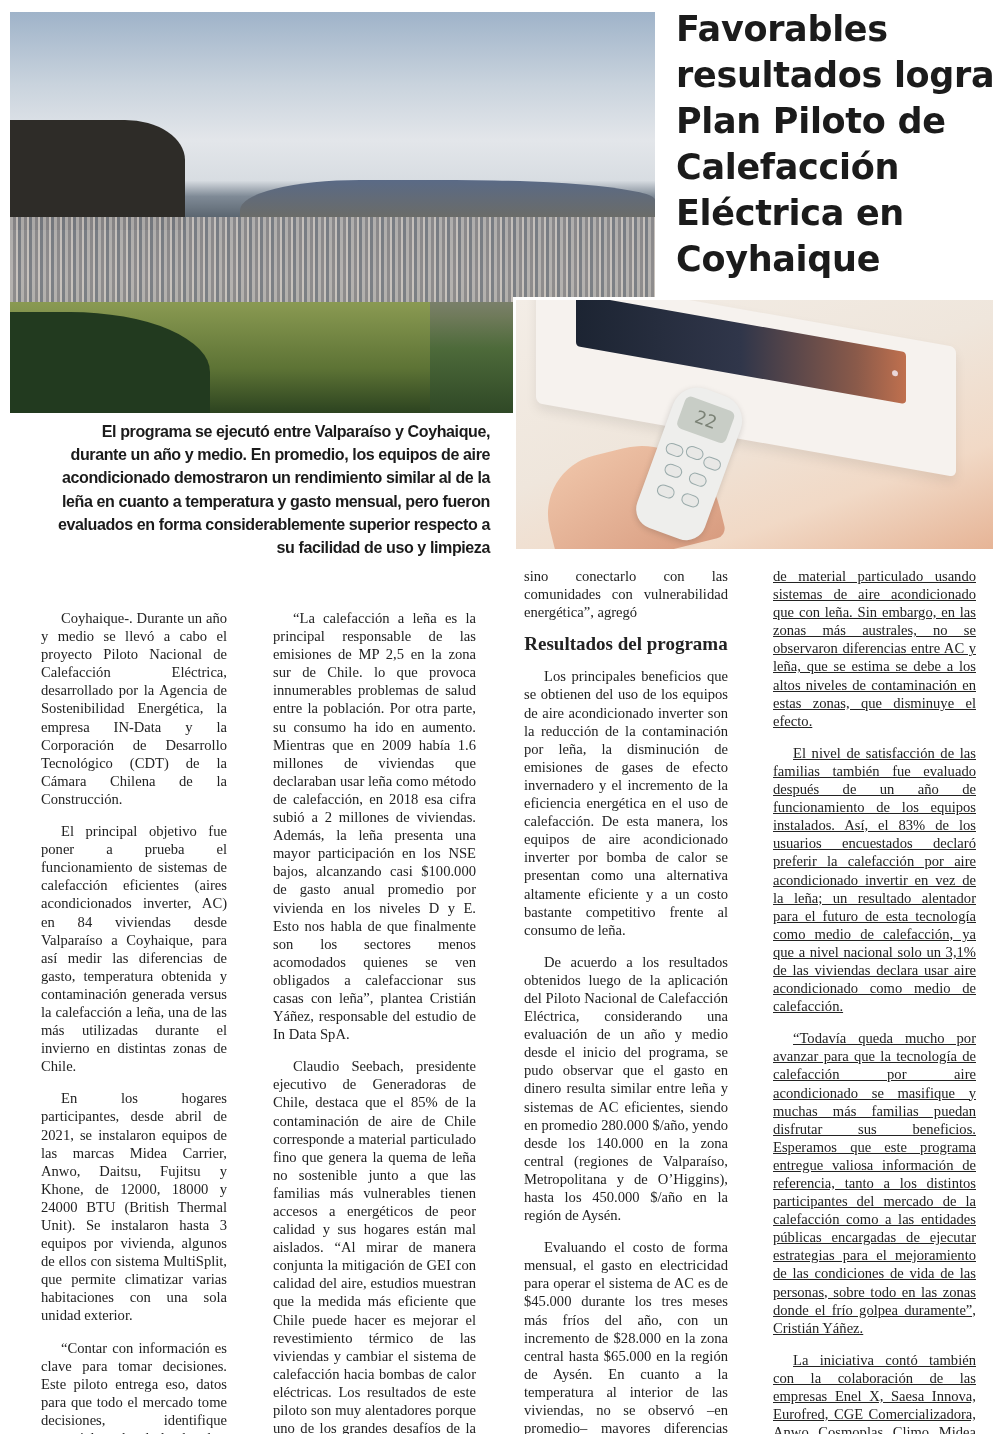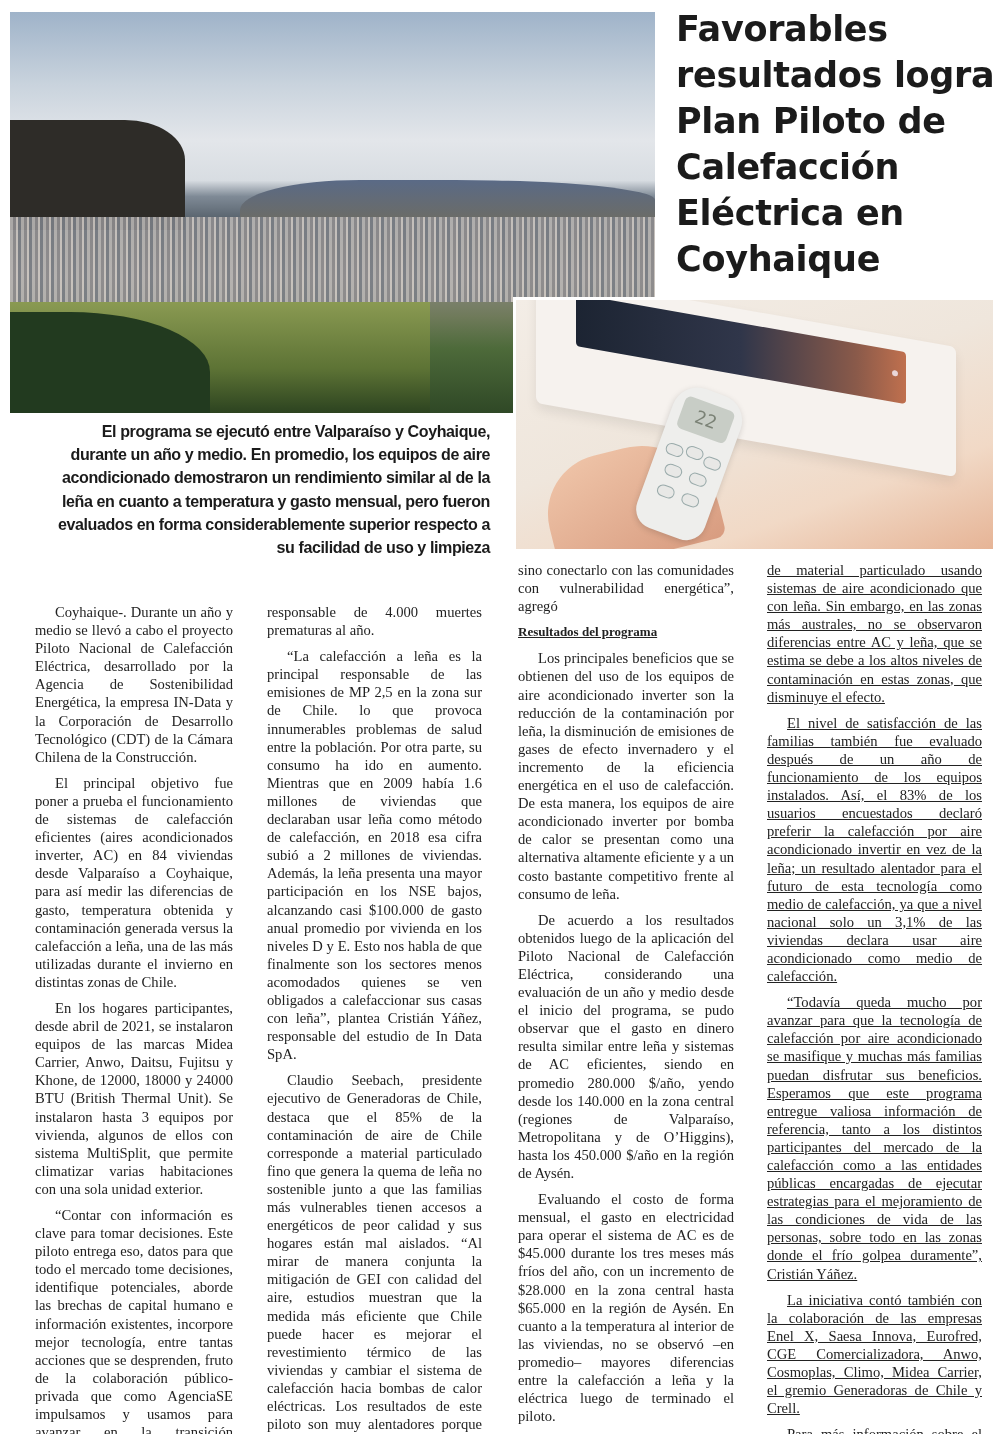--- a/index.html
+++ b/index.html
@@ -23,28 +23,28 @@
   #photo-ac .remote { position: absolute; left: 138px; top: 88px; width: 72px; height: 150px; background: #eeeeec; border-radius: 26px 26px 20px 20px; transform: rotate(20deg); box-shadow: 0 2px 6px rgba(0,0,0,.15); }
   #photo-ac .remote-screen { position: absolute; left: 10px; top: 12px; width: 52px; height: 34px; background: #c8cdc6; border-radius: 6px; font-family: "DejaVu Sans Mono", monospace; font-size: 18px; color: #7b8276; text-align: center; line-height: 34px; }
   #photo-ac .remote-btn { position: absolute; width: 16px; height: 10px; border: 1px solid #9aa; border-radius: 6px; background: #e8e8e6; }
   #photo-ac .hand { position: absolute; left: 30px; top: 148px; width: 170px; height: 110px; background: linear-gradient(160deg,#f0c6aa,#d89c80); border-radius: 60px 80px 10px 10px; transform: rotate(-14deg); }
 
   #headline { position: absolute; left: 676px; top: 6px; width: 320px; font-family: "DejaVu Sans", sans-serif; font-weight: bold; font-size: 35px; line-height: 46px; color: #1b1b1b; letter-spacing: -0.3px; margin: 0; }
 
   #deck { position: absolute; left: 16px; top: 420px; width: 474px; text-align: right; font-family: "Liberation Sans", sans-serif; font-weight: bold; font-size: 17.3px; line-height: 23.2px; color: #1b1b1b; margin: 0; letter-spacing: -0.45px; transform: scaleX(0.93); transform-origin: right top; }
 
   .col { position: absolute; font-size: 14.6px; line-height: 18.1px; text-align: justify; color: #222; }
-  .col p { margin: 8px; text-indent: 20px; }
+  .col p { margin: 14px; text-indent: 20px; }
   .col p.noindent { text-indent: 0; }
   #col-1 { left: 27px; top: 595px; width: 214px; }
   #col-2 { left: 259px; top: 595px; width: 231px; }
   #col-3 { left: 510px; top: 553px; width: 232px; }
   #col-4 { left: 759px; top: 553px; width: 231px; text-decoration: underline; }
   .dateline { font-weight: normal; }
-  .subhead { font-weight: bold; text-indent: 0 !important; font-size: 13px; text-decoration: underline; }
+  .subhead { font-weight: bold; text-align: center; text-indent: 0 !important; font-size: 19px; }
   .link-line { text-align: right; text-indent: 0 !important; font-weight: bold; }
   .link { color: #737373; text-decoration: underline; }
 </style>
 </head>
 <body>
 
 <div class="photo" id="photo-landscape">
   <div class="mountain2"></div>
   <div class="far-hills"></div>
   <div class="town"></div>
@@ -76,21 +76,20 @@
 
 <div class="col" id="col-1">
   <p><span class="dateline">Coyhaique-.</span><span> Durante un año y medio se llevó a cabo el proyecto Piloto Nacional de Calefacción Eléctrica, desarrollado por la Agencia de Sostenibilidad Energética, la empresa IN-Data y la Corporación de Desarrollo Tecnológico (CDT) de la Cámara Chilena de la Construcción.</span></p>
   <p>El principal objetivo fue poner a prueba el funcionamiento de sistemas de calefacción eficientes (aires acondicionados inverter, AC) en 84 viviendas desde Valparaíso a Coyhaique, para así medir las diferencias de gasto, temperatura obtenida y contaminación generada versus la calefacción a leña, una de las más utilizadas durante el invierno en distintas zonas de Chile.</p>
   <p>En los hogares participantes, desde abril de 2021, se instalaron equipos de las marcas Midea Carrier, Anwo, Daitsu, Fujitsu y Khone, de 12000, 18000 y 24000 BTU (British Thermal Unit). Se instalaron hasta 3 equipos por vivienda, algunos de ellos con sistema MultiSplit, que permite climatizar varias habitaciones con una sola unidad exterior.</p>
   <p>“Contar con información es clave para tomar decisiones. Este piloto entrega eso, datos para que todo el mercado tome decisiones, identifique potenciales, aborde las brechas de capital humano e información existentes, incorpore mejor tecnología, entre tantas acciones que se desprenden, fruto de la colaboración público-privada que como AgenciaSE impulsamos y usamos para avanzar en la transición energética justa”, afirma Rosa Riquelme, directora ejecutiva de la Agencia de Sostenibilidad Energética.</p>
 
 </div>
 
 <div class="col" id="col-2">
-  <p class="noindent">responsable de 4.000 muertes prematuras al año.</p>
   <p>“La calefacción a leña es la principal responsable de las emisiones de MP 2,5 en la zona sur de Chile. lo que provoca innumerables problemas de salud entre la población. Por otra parte, su consumo ha ido en aumento. Mientras que en 2009 había 1.6 millones de viviendas que declaraban usar leña como método de calefacción, en 2018 esa cifra subió a 2 millones de viviendas. Además, la leña presenta una mayor participación en los NSE bajos, alcanzando casi $100.000 de gasto anual promedio por vivienda en los niveles D y E. Esto nos habla de que finalmente son los sectores menos acomodados quienes se ven obligados a calefaccionar sus casas con leña”, plantea Cristián Yáñez, responsable del estudio de In Data SpA.</p>
   <p>Claudio Seebach, presidente ejecutivo de Generadoras de Chile, destaca que el 85% de la contaminación de aire de Chile corresponde a material particulado fino que genera la quema de leña no sostenible junto a que las familias más vulnerables tienen accesos a energéticos de peor calidad y sus hogares están mal aislados. “Al mirar de manera conjunta la mitigación de GEI con calidad del aire, estudios muestran que la medida más eficiente que Chile puede hacer es mejorar el revestimiento térmico de las viviendas y cambiar el sistema de calefacción hacia bombas de calor eléctricas. Los resultados de este piloto son muy alentadores porque uno de los grandes desafíos de la transición energética es abordar, no solamente el tema climático global,</p>
 </div>
 
 <div class="col" id="col-3">
   <p class="noindent">sino conectarlo con las comunidades con vulnerabilidad energética”, agregó</p>
   <p class="subhead">Resultados del programa</p>
   <p>Los principales beneficios que se obtienen del uso de los equipos de aire acondicionado inverter son la reducción de la contaminación por leña, la disminución de emisiones de gases de efecto invernadero y el incremento de la eficiencia energética en el uso de calefacción. De esta manera, los equipos de aire acondicionado inverter por bomba de calor se presentan como una alternativa altamente eficiente y a un costo bastante competitivo frente al consumo de leña.</p>
   <p>De acuerdo a los resultados obtenidos luego de la aplicación del Piloto Nacional de Calefacción Eléctrica, considerando una evaluación de un año y medio desde el inicio del programa, se pudo observar que el gasto en dinero resulta similar entre leña y sistemas de AC eficientes, siendo en promedio 280.000 $/año, yendo desde los 140.000 en la zona central (regiones de Valparaíso, Metropolitana y de O’Higgins), hasta los 450.000 $/año en la región de Aysén.</p>
   <p>Evaluando el costo de forma mensual, el gasto en electricidad para operar el sistema de AC es de $45.000 durante los tres meses más fríos del año, con un incremento de $28.000 en la zona central hasta $65.000 en la región de Aysén. En cuanto a la temperatura al interior de las viviendas, no se observó –en promedio– mayores diferencias entre la calefacción a leña y la eléctrica luego de terminado el piloto.</p>

